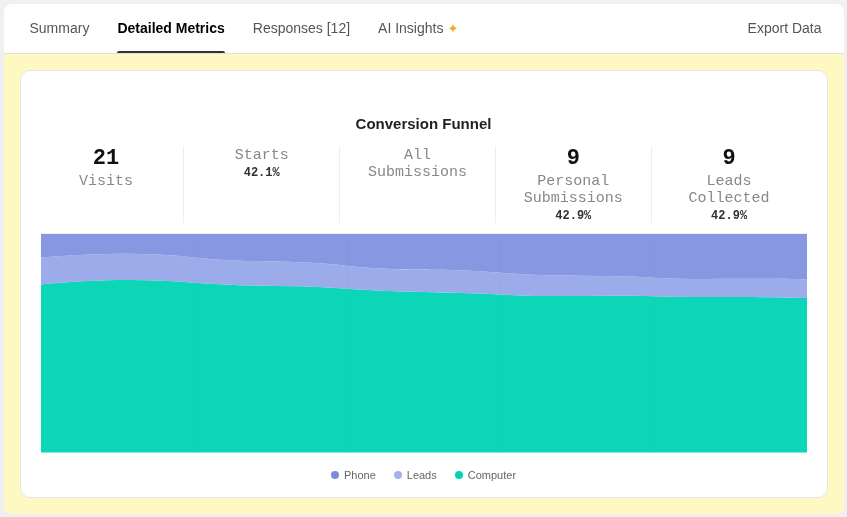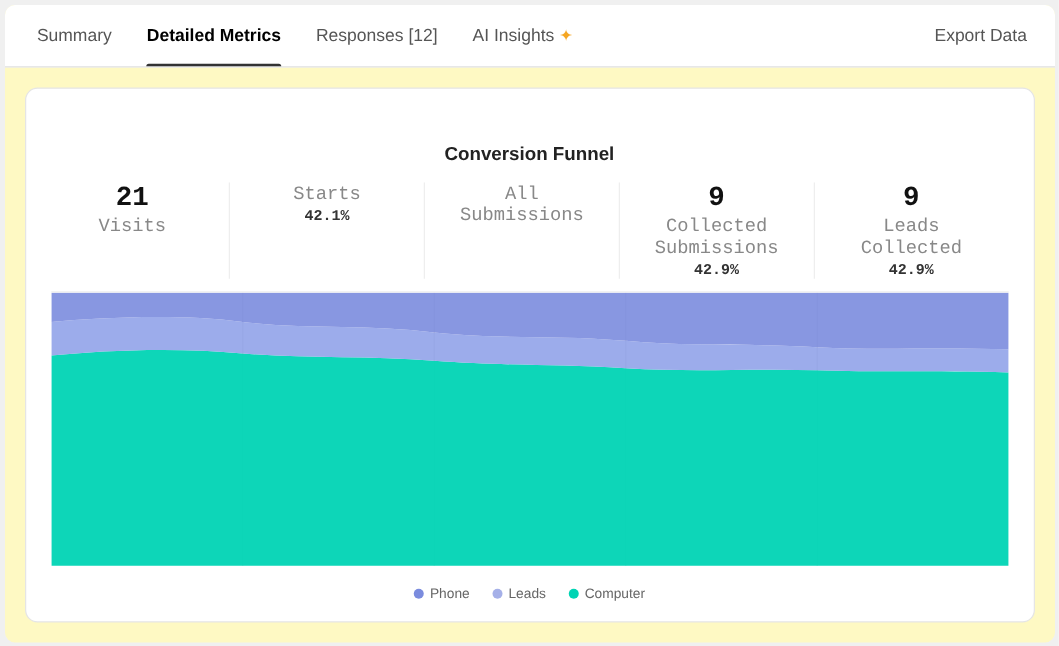--- a/index.html
+++ b/index.html
@@ -190,21 +190,21 @@
         </div>
         <div class="metric-col">
           <div class="metric-label">Starts</div>
           <div class="metric-pct">42.1%</div>
         </div>
         <div class="metric-col">
           <div class="metric-label">All Submissions</div>
         </div>
         <div class="metric-col">
           <div class="metric-number">9</div>
-          <div class="metric-label">Collected Submissions</div>
+          <div class="metric-label">Personal Submissions</div>
           <div class="metric-pct">42.9%</div>
         </div>
         <div class="metric-col">
           <div class="metric-number">9</div>
           <div class="metric-label">Leads Collected</div>
           <div class="metric-pct">42.9%</div>
         </div>
       </div>
 
       <div class="chart-area">

